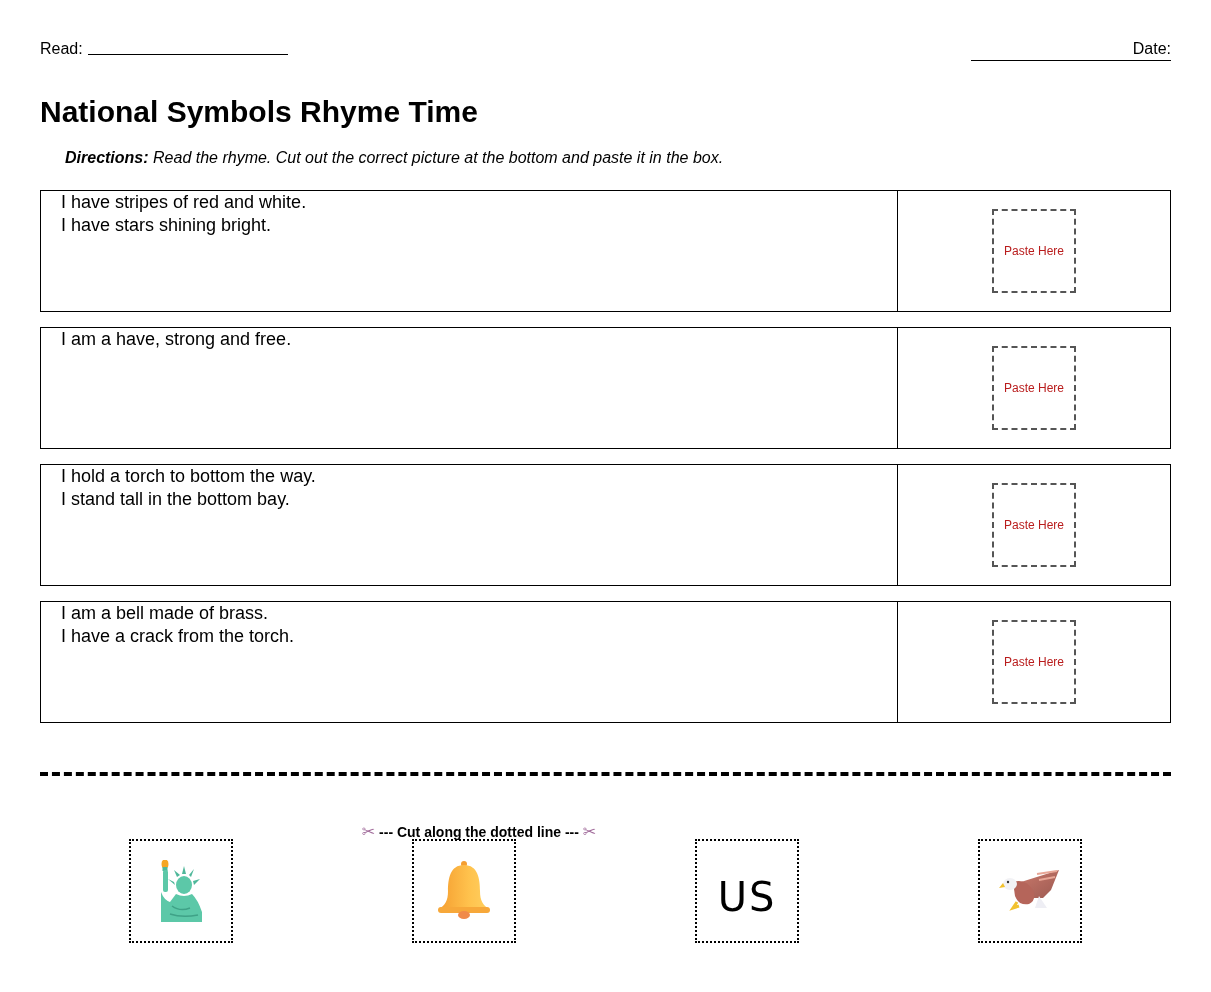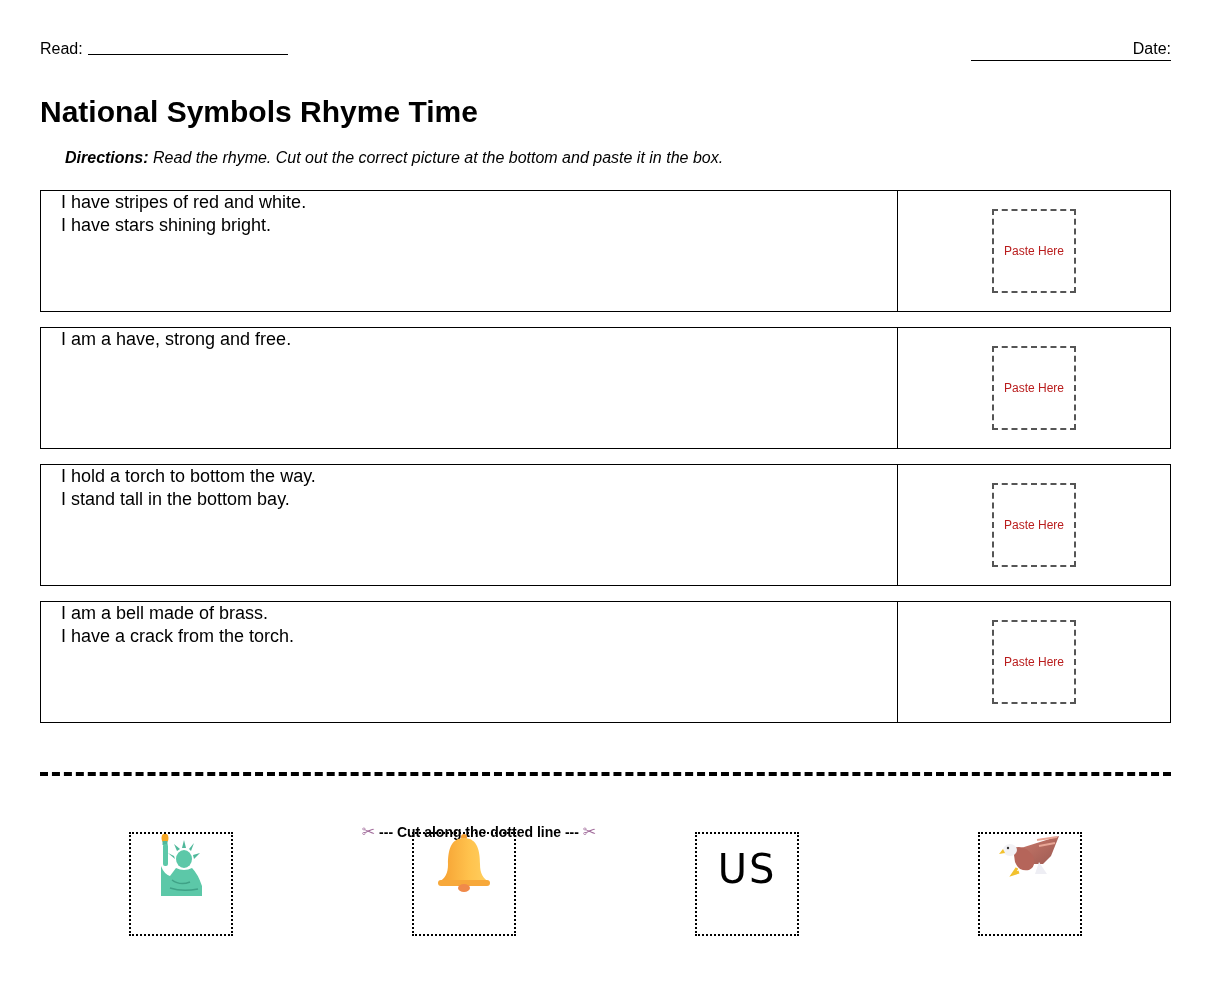--- a/index.html
+++ b/index.html
@@ -112,25 +112,26 @@
     .scissors { color: #a06a9a; font-weight: normal; font-size: 16px; }
     .cutouts {
       position: absolute;
       top: 828px;
       left: 40px;
       width: 1131px;
       height: 104px;
     }
     .cutout {
       position: absolute;
-      top: 4px;
+      top: 11px;
       width: 104px;
       height: 104px;
       border: 2px dotted #000;
       display: flex;
+      align-items: center;
       justify-content: center;
     }
     .us-text {
       font-family: "DejaVu Sans", sans-serif;
       font-size: 40px;
       letter-spacing: 2px;
       margin-top: 12px;
     }
     svg { display: block; }
   </style>

